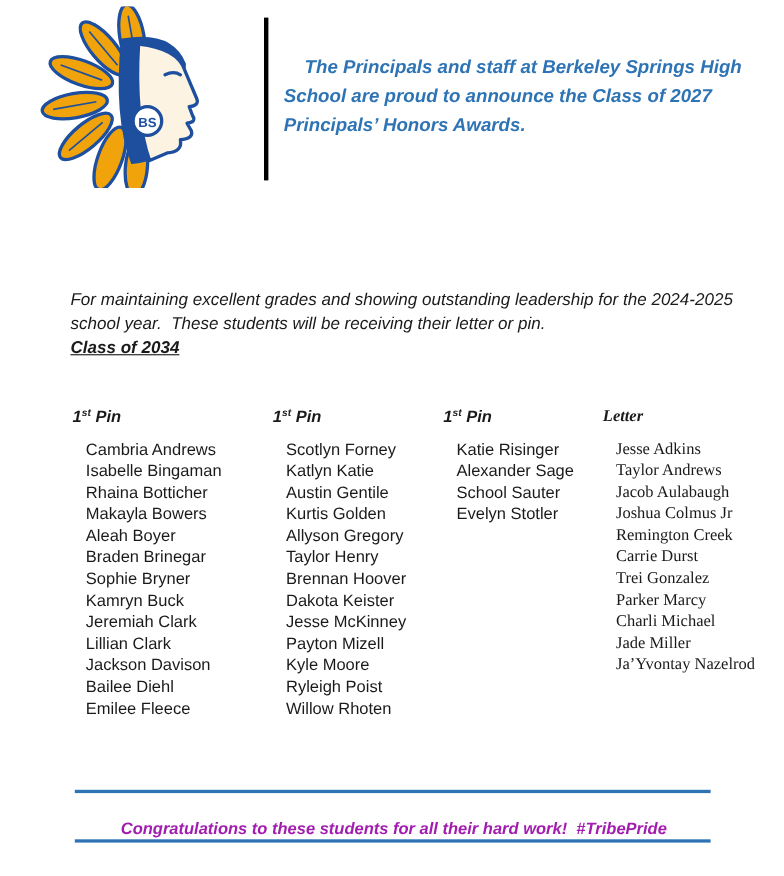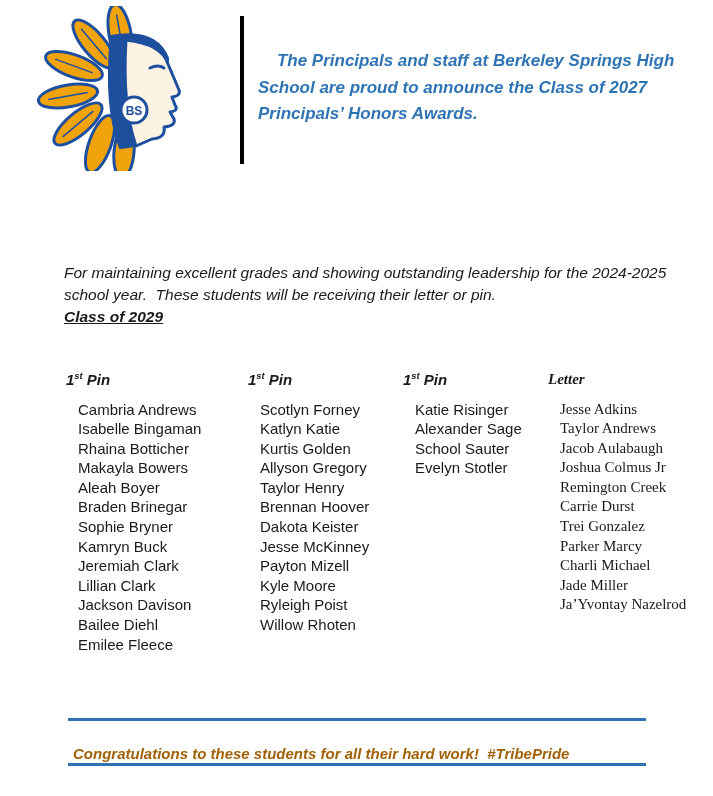--- a/index.html
+++ b/index.html
@@ -101,25 +101,26 @@
     height: 3px;
     background: #2e74b5;
   }
   .rule.top-rule { top: 718px; }
   .rule.bottom-rule { top: 763px; }
   .footer-text {
     position: absolute;
     left: 73px;
     top: 730px;
     width: 570px;
-    color: #a16207;
+    color: #a21caf;
     font-style: italic;
     font-weight: bold;
     font-size: 15px;
     white-space: pre-wrap;
+    text-align: center;
   }
 </style>
 </head>
 <body>
 
 <div class="page">
 
   <div class="logo">
     <svg viewBox="0 0 195 165" aria-hidden="true">
 
@@ -151,21 +152,21 @@
       <text x="118" y="109" text-anchor="middle" font-size="12" font-weight="bold" font-family="Liberation Sans, sans-serif" fill="#1d4f9e">BS</text>
     </svg>
   </div>
 
   <div class="announcement">
     <span>The Principals and staff at Berkeley Springs High School are proud to announce the Class of 2027 Principals’ Honors Awards.</span>
   </div>
 
   <p class="intro-text">For maintaining excellent grades and showing outstanding leadership for the 2024-2025 school year.  These students will be receiving their letter or pin.</p>
 
-  <h2 class="class-heading">Class of 2029</h2>
+  <h2 class="class-heading">Class of 2034</h2>
 
   <section class="columns" id="columns-container">
       <div class="name-col c0">
         <div class="col-heading">1<sup>st</sup> Pin</div>
         <div class="name">Cambria Andrews</div>
         <div class="name">Isabelle Bingaman</div>
         <div class="name">Rhaina Botticher</div>
         <div class="name">Makayla Bowers</div>
         <div class="name">Aleah Boyer</div>
         <div class="name">Braden Brinegar</div>
@@ -174,20 +175,21 @@
         <div class="name">Jeremiah Clark</div>
         <div class="name">Lillian Clark</div>
         <div class="name">Jackson Davison</div>
         <div class="name">Bailee Diehl</div>
         <div class="name">Emilee Fleece</div>
       </div>
       <div class="name-col c1">
         <div class="col-heading">1<sup>st</sup> Pin</div>
         <div class="name">Scotlyn Forney</div>
         <div class="name">Katlyn Katie</div>
+        <div class="name">Austin Gentile</div>
         <div class="name">Kurtis Golden</div>
         <div class="name">Allyson Gregory</div>
         <div class="name">Taylor Henry</div>
         <div class="name">Brennan Hoover</div>
         <div class="name">Dakota Keister</div>
         <div class="name">Jesse McKinney</div>
         <div class="name">Payton Mizell</div>
         <div class="name">Kyle Moore</div>
         <div class="name">Ryleigh Poist</div>
         <div class="name">Willow Rhoten</div>

